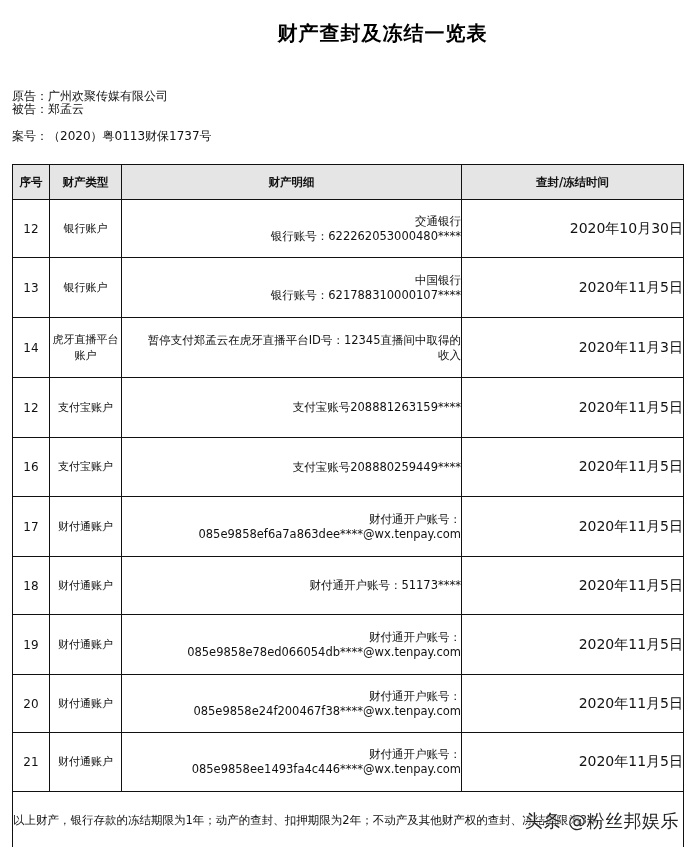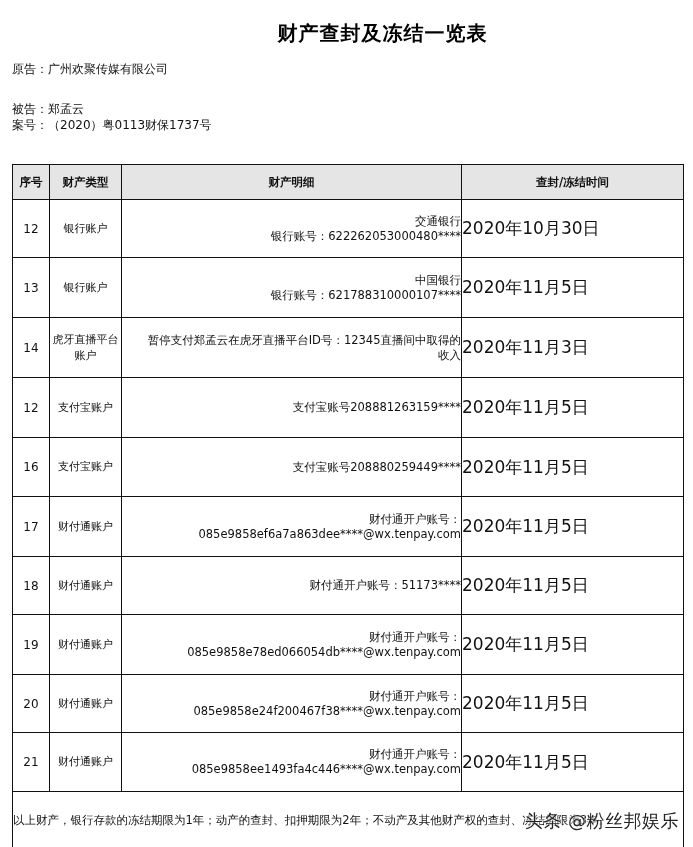--- a/index.html
+++ b/index.html
@@ -9,38 +9,38 @@
            font-size:20px; font-weight:bold; letter-spacing:1px; color:#000;padding-left:36px; }
   .meta { position:absolute; left:12px; font-size:12px; color:#111; }
   table.grid { position:absolute; left:12px; top:164px; width:671px;
                border-collapse:collapse; table-layout:fixed; font-size:11.5px; }
   table.grid th, table.grid td { border:1.5px solid #111; padding:0; vertical-align:middle; }
   table.grid th { background:#e5e5e5; font-weight:bold; font-size:11.5px; height:34px; text-align:center; color:#111; }
   table.grid td { height:57px; }
   td.num { text-align:center; font-size:12px; }
   td.type { text-align:center; font-size:11px; line-height:16px; padding:0 3px; }
   td.detail { text-align:right; padding:0 3px 0 2px; line-height:15px; font-size:11.5px; }
-  td.date { text-align:left; font-size:17px; }
+  td.date { text-align:right; font-size:14px; }
   td.footer { height:42px; font-size:11.5px; padding:0 2px; text-align:left; }
   .line { display:block; }
   .watermark { position:absolute; right:14px; bottom:14px; font-size:18px; color:#222;
                letter-spacing:0.5px; text-shadow:0 0 2px #fff, 0 0 2px #fff; }
 </style>
 </head>
 <body>
 
 <div class="title">财产查封及冻结一览表</div>
 
-<div class="meta" style="top:61px;">
+<div class="meta" style="top:88px;">
   <span>原告：</span><span>广州欢聚传媒有限公司</span>
 </div>
 <div class="meta" style="top:101px;">
   <span>被告：</span><span>郑孟云</span>
 </div>
-<div class="meta" style="top:117px;">
+<div class="meta" style="top:128px;">
   <span>案号：</span><span>（2020）粤0113财保1737号</span>
 </div>
 
 <table class="grid">
   <colgroup>
     <col style="width:37px">
     <col style="width:72px">
     <col style="width:340px">
     <col style="width:222px">
   </colgroup>

